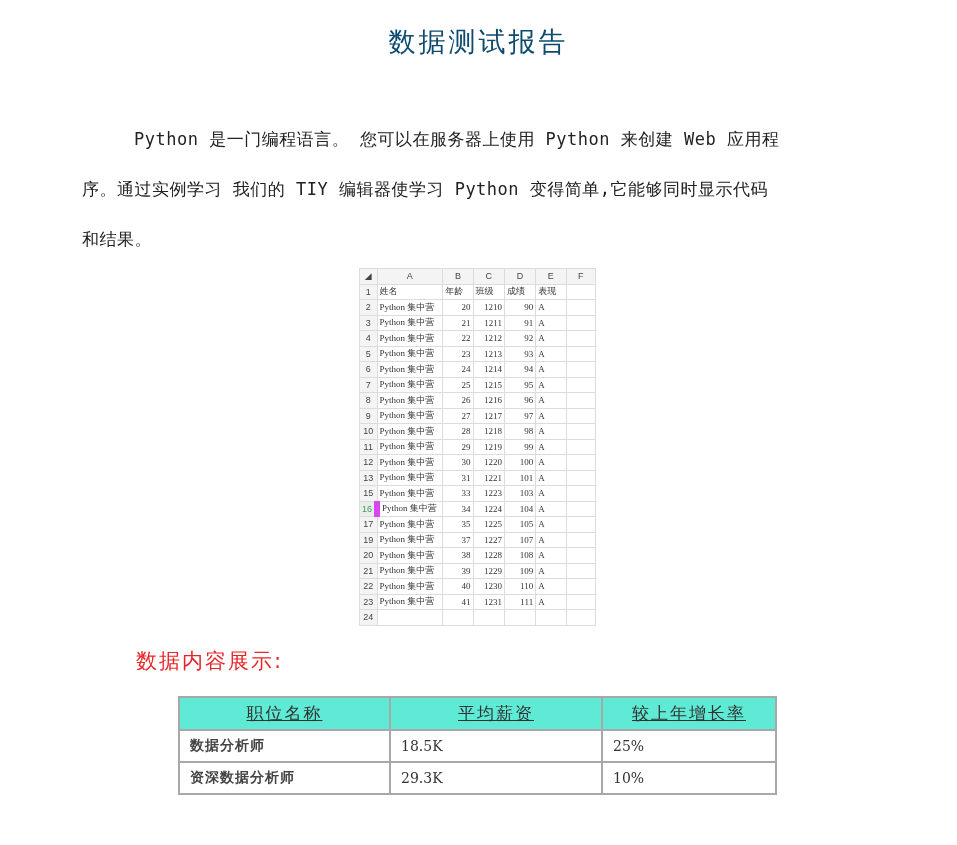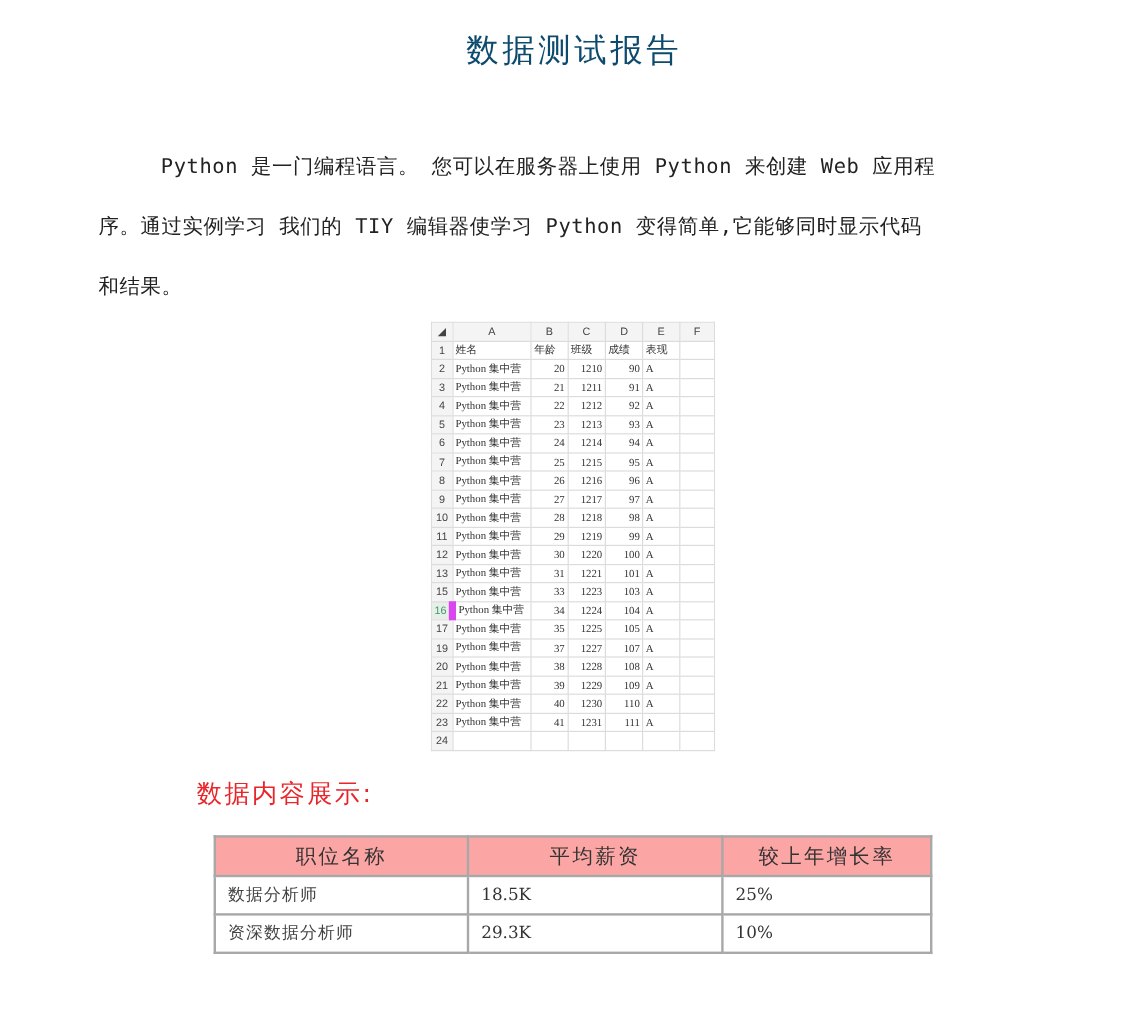--- a/index.html
+++ b/index.html
@@ -8,25 +8,25 @@
   .para { position:absolute; left:82px; width:760px; top:114px; font-family:"DejaVu Sans Mono", "Liberation Mono", monospace; font-size:17px; line-height:50px; color:#222; letter-spacing:0.5px; }
   .para .indent { display:inline-block; width:52px; }
   .sheet-wrap { position:absolute; left:359px; top:268px; width:237px; height:376px; overflow:hidden; background:#fff; }
   table.sheet { border-collapse:collapse; table-layout:fixed; font-family:"Liberation Serif", serif; font-size:9px; color:#333; }
   table.sheet td, table.sheet th { border:1px solid #dcdcdc; height:14.5px; padding:0 2px; white-space:nowrap; overflow:hidden; font-weight:normal; }
   table.sheet th { background:#f4f4f4; color:#444; text-align:center; font-family:"Liberation Sans", sans-serif; }
   table.sheet td.rownum { background:#f4f4f4; color:#444; text-align:center; font-family:"Liberation Sans", sans-serif; }
   table.sheet td.rownum.sel { color:#3d9a6a; border-right:6px solid #d946ef; background:#e8efe8; }
   table.sheet td.num { text-align:right; }
   .corner { color:#bbb; }
-  .sub { position:absolute; left:164px; top:647px; font-family:"DejaVu Sans", sans-serif; font-size:21px; color:#e8262a; letter-spacing:2px; }
+  .sub { position:absolute; left:136px; top:647px; font-family:"DejaVu Sans", sans-serif; font-size:21px; color:#e8262a; letter-spacing:2px; }
   table.data { position:absolute; left:178px; top:696px; width:599px; border-collapse:collapse; font-family:"DejaVu Serif", serif; }
-  table.data th { background:#fca5a5; font-weight:normal; font-size:17px; color:#333; height:29px; border:2px solid #a8a8a8; letter-spacing:2px; font-family:"DejaVu Sans", sans-serif; }
+  table.data th { background:#5eead4; font-weight:normal; font-size:17px; color:#333; height:29px; border:2px solid #a8a8a8; letter-spacing:2px; font-family:"DejaVu Sans", sans-serif;text-decoration:underline; }
   table.data td { font-size:14px; color:#333; height:28px; border:2px solid #a8a8a8; padding-left:10px; text-align:left; }
-  table.data td.c1 { font-family:"DejaVu Sans", sans-serif; letter-spacing:1px; color:#444; }
+  table.data td.c1 { font-family:"DejaVu Sans", sans-serif; letter-spacing:1px; color:#444;font-weight:bold; }
   table.data th:nth-child(1), table.data td:nth-child(1) { width:198px; }
   table.data th:nth-child(2), table.data td:nth-child(2) { width:199px; }
 </style>
 </head>
 <body>
 
 <div class="title">数据测试报告</div>
 
 <div class="para">
   <span class="indent"></span><span>Python 是一门编程语言。 您可以在服务器上使用 Python 来创建 Web 应用程</span><br>

